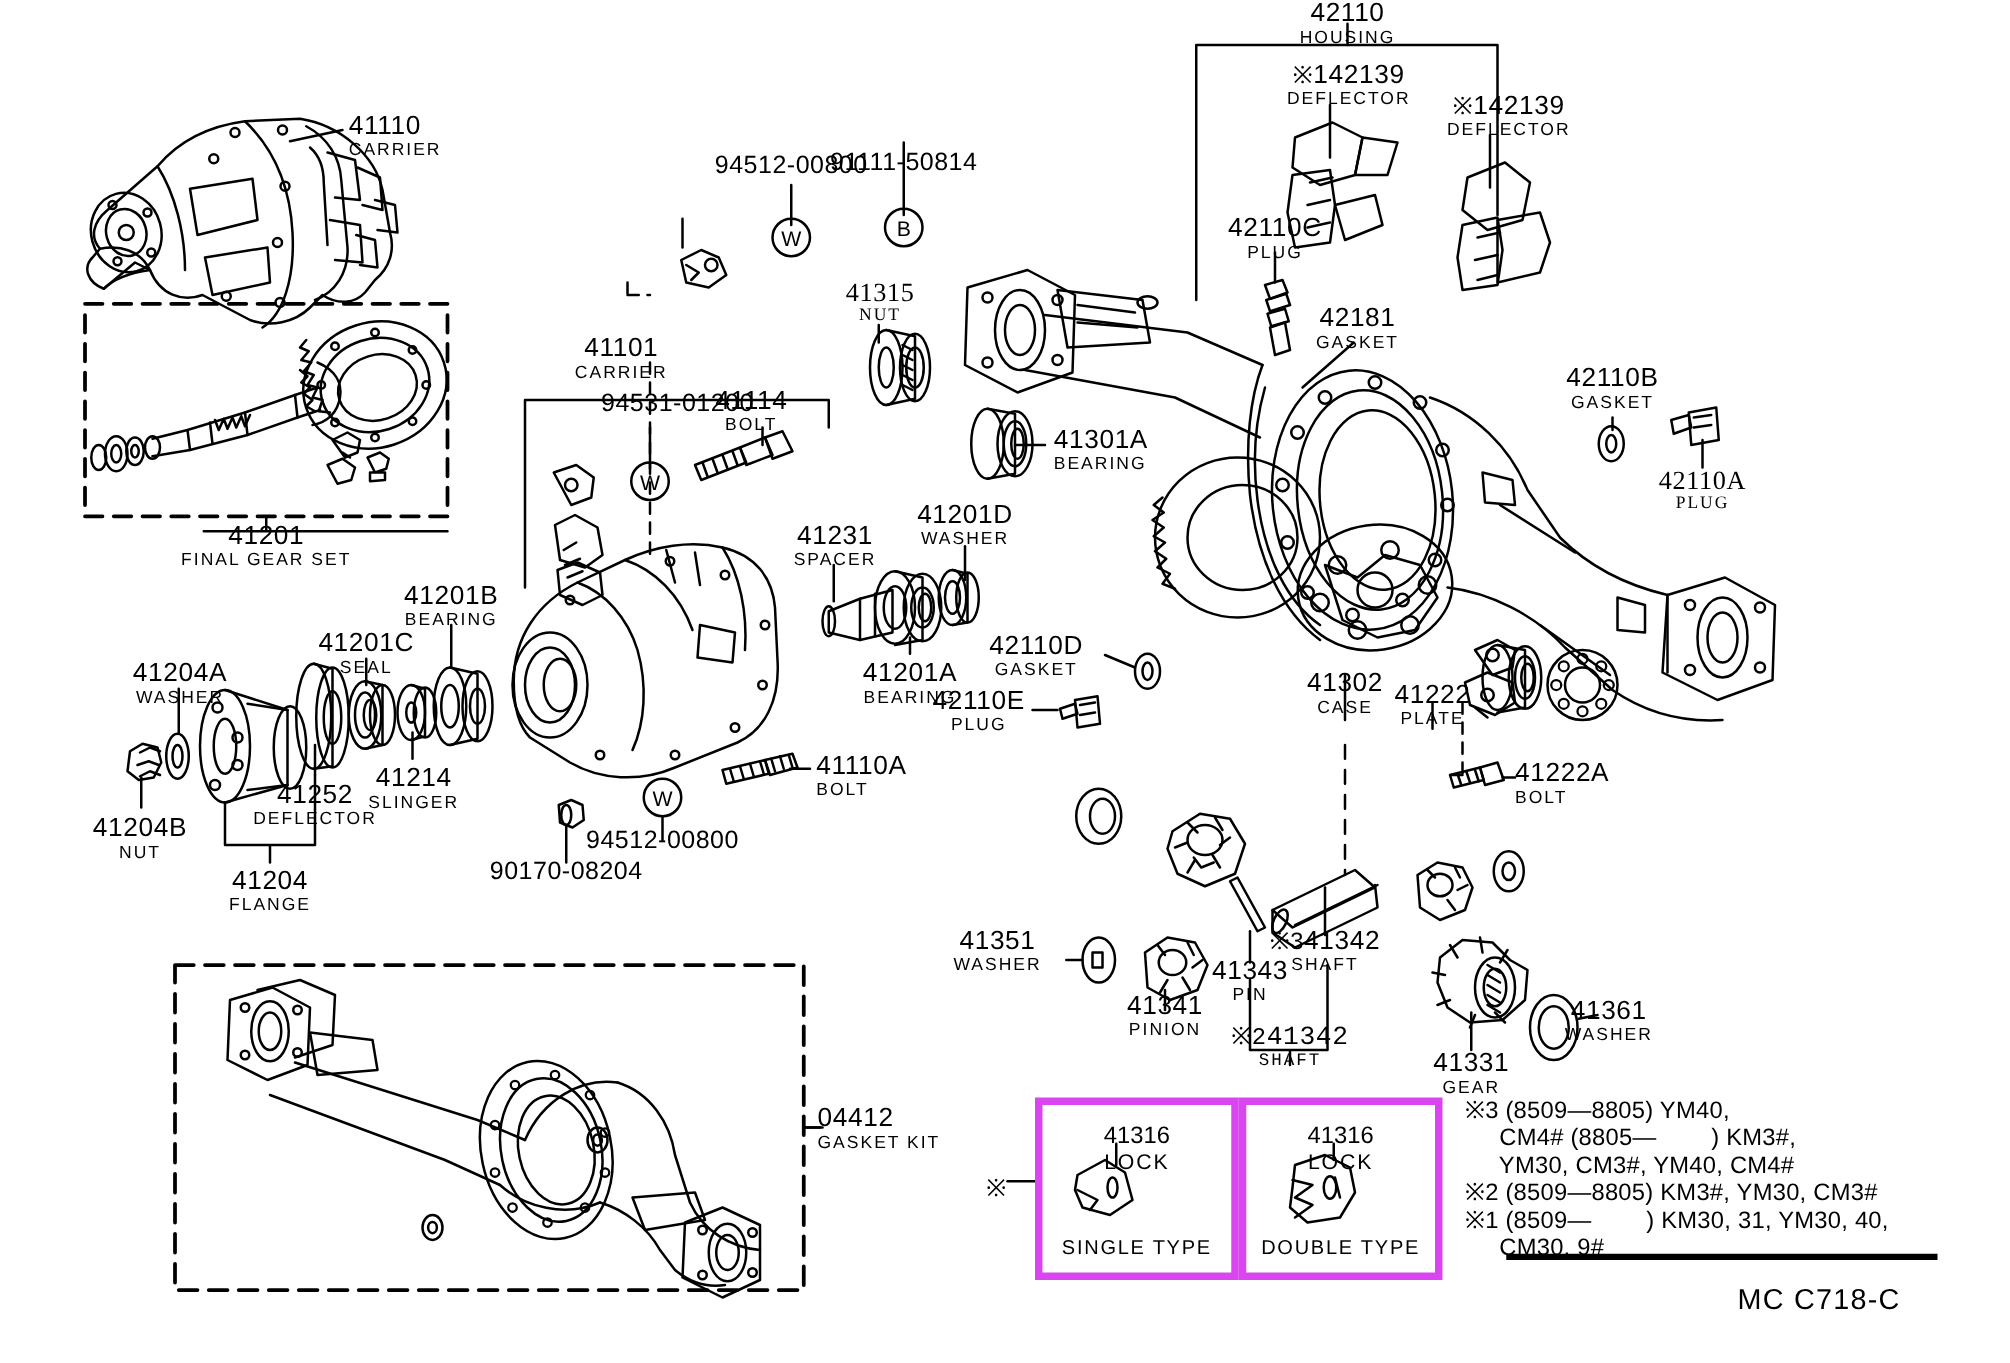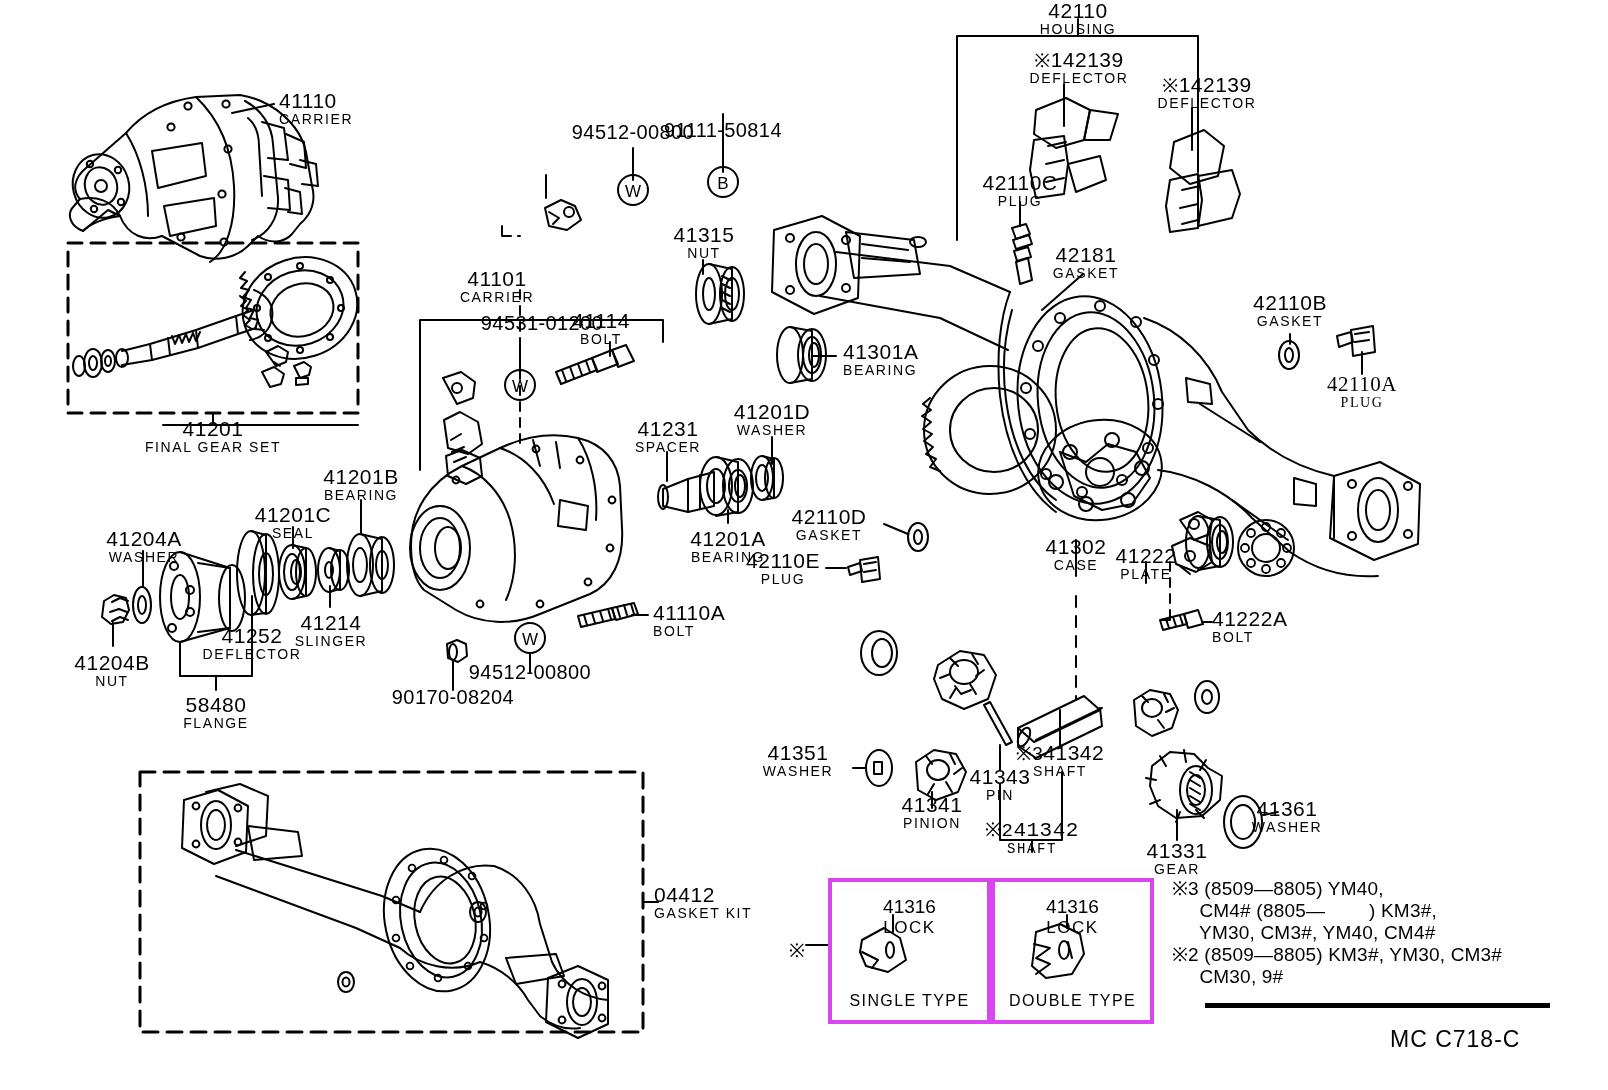--- a/index.html
+++ b/index.html
@@ -43,21 +43,21 @@
   .lbl.ctr .num,.lbl.ctr .nm{text-align:center;}
   .lbl.lft{text-align:left;}
   
   .lbl.solo .num{font-size:20px;letter-spacing:0.4px;}
 
   .star{font-size:19px;line-height:1;}
 
   
   .typebox{
     position:absolute;
-    border:4px solid #d946ef;
+    border:6px solid #d946ef;
     box-sizing:border-box;
     background:transparent;
   }
   .typebox .caption{
     position:absolute;
     left:0;right:0;bottom:10px;
     text-align:center;
     font-size:16px;
     letter-spacing:1.4px;
   }
@@ -703,21 +703,21 @@
     <span class="num">41204A</span>
     <span class="nm">WASHER</span>
   </div>
 
   <div class="lbl ctr" style="left:56px; top:652px; width:112px;">
     <span class="num">41204B</span>
     <span class="nm">NUT</span>
   </div>
 
   <div class="lbl ctr" style="left:160px; top:694px; width:112px;">
-    <span class="num">58480</span>
+    <span class="num">41204</span>
     <span class="nm">FLANGE</span>
   </div>
 
   <div class="lbl ctr" style="left:196px; top:625px; width:112px;">
     <span class="num">41252</span>
     <span class="nm">DEFLECTOR</span>
   </div>
 
   <div class="lbl ctr" style="left:237px; top:504px; width:112px;">
     <span class="num">41201C</span>
@@ -749,21 +749,21 @@
   </div>
 
   <div class="lbl ctr solo" style="left:548px; top:122px; width:170px;">
     <span class="num">94512-00800</span>
   </div>
 
   <div class="lbl ctr solo" style="left:638px; top:88px; width:170px;margin-top:32px;">
     <span class="num">91111-50814</span>
   </div>
 
-  <div class="lbl ctr" style="left:648px; top:224px; width:112px;">
+  <div class="lbl ctr" style="left:648px; top:224px; width:112px;font-family:Liberation Serif, serif;">
     <span class="num">41315</span>
     <span class="nm">NUT</span>
   </div>
 
   <div class="lbl lft" style="left:843px; top:341px;">
     <span class="num">41301A</span>
     <span class="nm">BEARING</span>
   </div>
 
   <div class="lbl ctr" style="left:612px; top:418px; width:112px;">
@@ -910,18 +910,19 @@
       <span class="nm">LOCK</span>
     </div>
     <div class="caption">DOUBLE TYPE</div>
   </div>
 
   <div id="notes">
     <span class="nline">※3 (8509—8805) YM40,</span>
     <span class="nline">     CM4# (8805—        ) KM3#,</span>
     <span class="nline">     YM30, CM3#, YM40, CM4#</span>
     <span class="nline">※2 (8509—8805) KM3#, YM30, CM3#</span>
+    <span class="nline">※1 (8509—        ) KM30, 31, YM30, 40,</span>
     <span class="nline">     CM30, 9#</span>
   </div>
   <div id="noterule"></div>
   <div id="mc">MC  C718-C</div>
 
 </div>
 
 </body></html>

